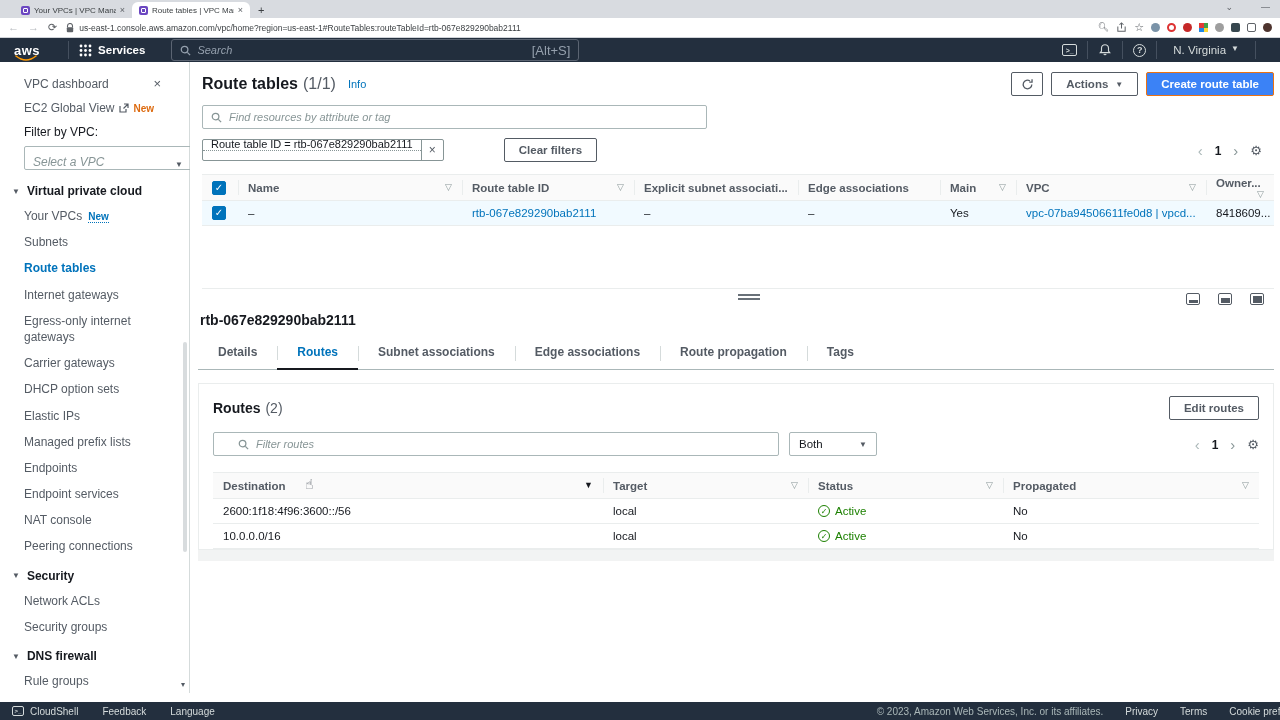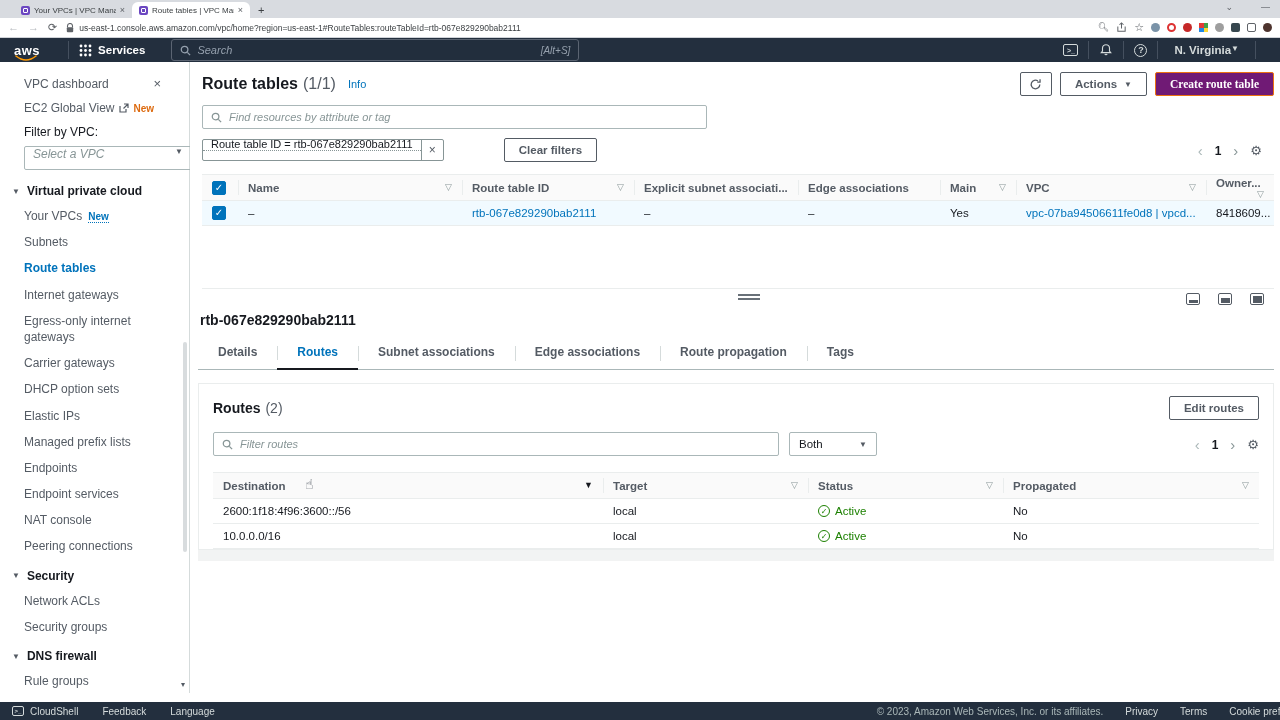--- a/index.html
+++ b/index.html
@@ -27,57 +27,57 @@
   .sq4 i { display:block; }
 
   
   .aws-header { height:24px; background:#232f3e; display:flex; align-items:center; padding:0 14px; color:#fff; }
   .aws-logo { font-weight:bold; font-size:13px; color:#fff; letter-spacing:.5px; line-height:1; position:relative; margin-right:18px; }
   .aws-logo svg { position:absolute; left:1px; bottom:-5px; }
   .hdr-div { width:1px; height:18px; background:#45505f; margin:0 10px; }
   .services { display:flex; align-items:center; gap:6px; font-size:11.5px; font-weight:bold; }
   .aws-search { margin-left:26px; width:408px; height:22px; background:#222e3d; border:1px solid #5b6472; border-radius:3px; display:flex; align-items:center; padding:0 8px; gap:6px; }
   .aws-search .ph { color:#95a0ad; font-size:11px; font-style:italic; flex:1; }
-  .aws-search .sc { color:#95a0ad; font-size:10px;font-style:italic; }
+  .aws-search .sc { color:#95a0ad; font-size:13px; }
   .hdr-right { margin-left:auto; display:flex; align-items:center; }
   .hdr-ic { color:#d5dbdb; display:flex; align-items:center; justify-content:center; }
-  .region { font-size:11.5px; font-weight:bold; color:#d5dbdb; display:flex; align-items:flex-start; padding:0 6px; }
+  .region { font-size:11.5px; font-weight:normal; color:#d5dbdb; display:flex; gap:5px; align-items:flex-start; padding:0 6px; }
   .q-circle { width:13px; height:13px; border:1.3px solid #d5dbdb; border-radius:50%; font-size:9px; font-weight:bold; display:flex; align-items:center; justify-content:center; }
   .term-box { width:15px; height:12px; border:1.3px solid #d5dbdb; border-radius:2px; font-size:7px; font-weight:bold; display:flex; align-items:center; justify-content:center; letter-spacing:0; }
 
   
   .main { display:flex; height:631px; }
   .sidebar { width:190px; background:#fff; border-right:1px solid #d5dbdb; padding:14px 0 0 24px; font-size:12px; color:#545b64; position:relative; flex:none; }
   .sb-row { display:flex; align-items:center; margin-bottom:10px; }
   .sb-link { color:#545b64; }
   .sb-close { margin-left:auto; margin-right:28px; font-size:13px; color:#545b64; }
   .badge-orange { color:#dd6b10; font-size:10px; font-weight:bold; margin-left:5px; }
   .badge-blue { color:#0073bb; font-size:10px; font-weight:bold; margin-left:6px; border-bottom:1px dotted #0073bb; }
   .sb-label { margin:4px 0 7px; color:#16191f; }
-  .sb-select { width:168px; height:24px; border:1px solid #aab7b8; border-radius:2px; display:flex; align-items:flex-start; padding:0 8px; color:#879596; font-style:italic; margin-bottom:8px; justify-content:space-between; }
+  .sb-select { width:168px; height:24px; border:1px solid #aab7b8; border-radius:2px; display:flex; align-items:flex-end; padding:0 8px; color:#879596; font-style:italic; margin-bottom:8px; justify-content:space-between; }
   .sb-select .car { color:#545b64; font-size:8px; font-style:normal; }
   .sb-section { font-weight:bold; color:#16191f; margin:14px 0 10px -12px; display:flex; gap:7px; align-items:center; }
   .sb-section .tri { font-size:8px; color:#545b64; }
   .sb-item { margin-bottom:10px; line-height:1.35; padding-right:18px; }
   .sb-item.active { color:#0073bb; font-weight:bold; }
   .sb-scroll { position:absolute; right:2px; top:280px; width:4px; height:210px; background:#d8dcde; border-radius:2px; }
   .sb-down { position:absolute; right:4px; bottom:4px; font-size:8px; color:#545b64; }
 
   .content { flex:1; position:relative; background:#fff; overflow:hidden; }
 
   
   .list-section { padding:10px 6px 0 12px; }
   .ls-head { display:flex; align-items:center; }
   .ls-title { font-size:16px; font-weight:bold; color:#16191f; }
   .ls-count { font-size:16px; color:#545b64; font-weight:normal; margin-left:5px; }
   .info-link { font-size:11px; color:#0073bb; margin-left:12px; }
   .ls-actions { margin-left:auto; display:flex; gap:8px; align-items:center;padding-left:24px; }
   .btn { height:24px; border:1px solid #545b64; border-radius:2px; background:#fff; color:#545b64; font-size:11.5px; font-weight:bold; display:inline-flex; align-items:center; justify-content:center; padding:0 14px; gap:7px; }
   .btn .car { font-size:8px; }
-  .btn-primary { background:#701a75; border-color:#ec7211; color:#fff;font-family:Liberation Serif, serif; }
+  .btn-primary { background:#3b82f6; border-color:#ec7211; color:#fff; }
   .icon-btn { width:32px; padding:0; }
   .ls-search { margin-top:9px; width:505px; height:24px; border:1px solid #aab7b8; border-radius:2px; display:flex; align-items:center; padding:0 8px; gap:7px; }
   .ls-search .ph { color:#879596; font-size:11px; font-style:italic; }
   .chip-row { margin-top:9px; display:flex; align-items:center; position:relative; }
   .chip { border:1px solid #879596; border-radius:2px; height:22px; display:flex; align-items:center; font-size:11px; color:#16191f; }
   .chip .c-txt { padding:0 8px; border-bottom:1px dotted #879596; margin:0 0 12px 0; }
   .chip .c-x { border-left:1px solid #879596; height:100%; display:flex; align-items:center; padding:0 7px; color:#545b64; font-size:12px; }
   .clear-btn { margin-left:60px; }
   .pag { position:absolute; right:12px; top:4px; display:flex; align-items:center; gap:12px; font-size:12px; color:#879596; }
   .pag .pg-prev { color:#aab7b8; font-size:15px; }
@@ -110,21 +110,21 @@
   .tabs { display:flex; margin-top:10px; border-bottom:1px solid #aab7b8; }
   .tabx { font-size:12px; font-weight:bold; color:#545b64; padding:7px 20px 9px; position:relative; }
   .tabx.on { color:#0073bb; border-bottom:2.5px solid #16191f; margin-bottom:-1px; }
   .tabx + .tabx:before { content:""; position:absolute; left:0; top:8px; bottom:8px; width:1px; background:#d5dbdb; }
   .card { border:1px solid #eaeded; border-bottom:none; margin-top:13px; padding:12px 14px 0; position:relative; }
   .card-foot { height:12px; background:#f2f3f3; border-top:1px solid #eaeded; margin:0 -15px; }
   .rt-head { display:flex; align-items:center; }
   .rt-title { font-size:14px; font-weight:bold; color:#16191f; }
   .rt-count { font-size:14px; color:#545b64; margin-left:5px; }
   .rt-filter-row { margin-top:12px; display:flex; align-items:center; gap:10px; position:relative; }
-  .rt-search { width:566px; height:24px; border:1px solid #aab7b8; border-radius:2px; display:flex; align-items:center; padding:0 8px; gap:7px; }
+  .rt-search { width:566px; height:24px; border:1px solid #aab7b8; border-radius:2px; display:flex; align-items:center; padding:0 24px; gap:7px; }
   .rt-search .ph { color:#879596; font-size:11px; font-style:italic; }
   .rt-select { width:88px; height:24px; border:1px solid #aab7b8; border-radius:2px; display:flex; align-items:center; justify-content:space-between; padding:0 9px; font-size:11.5px; color:#16191f; }
   .rt-select .car { font-size:8px; color:#545b64; }
   .pag2 { position:absolute; right:0; top:4px; display:flex; align-items:center; gap:12px; font-size:12px; }
   .status { color:#1d8102; display:flex; align-items:center; gap:5px; }
   .chk-circle { width:12px; height:12px; border:1.4px solid #1d8102; border-radius:50%; font-size:8px; line-height:11px; text-align:center; color:#1d8102; display:inline-block; }
   .cursor-hand { position:absolute; font-size:14px; color:#545b64; z-index:50; }
 
   
   .footer { position:absolute; left:0; right:0; bottom:0; height:18px; background:#232f3e; display:flex; align-items:center; color:#d5dbdb; font-size:10px; padding:0 12px; }

